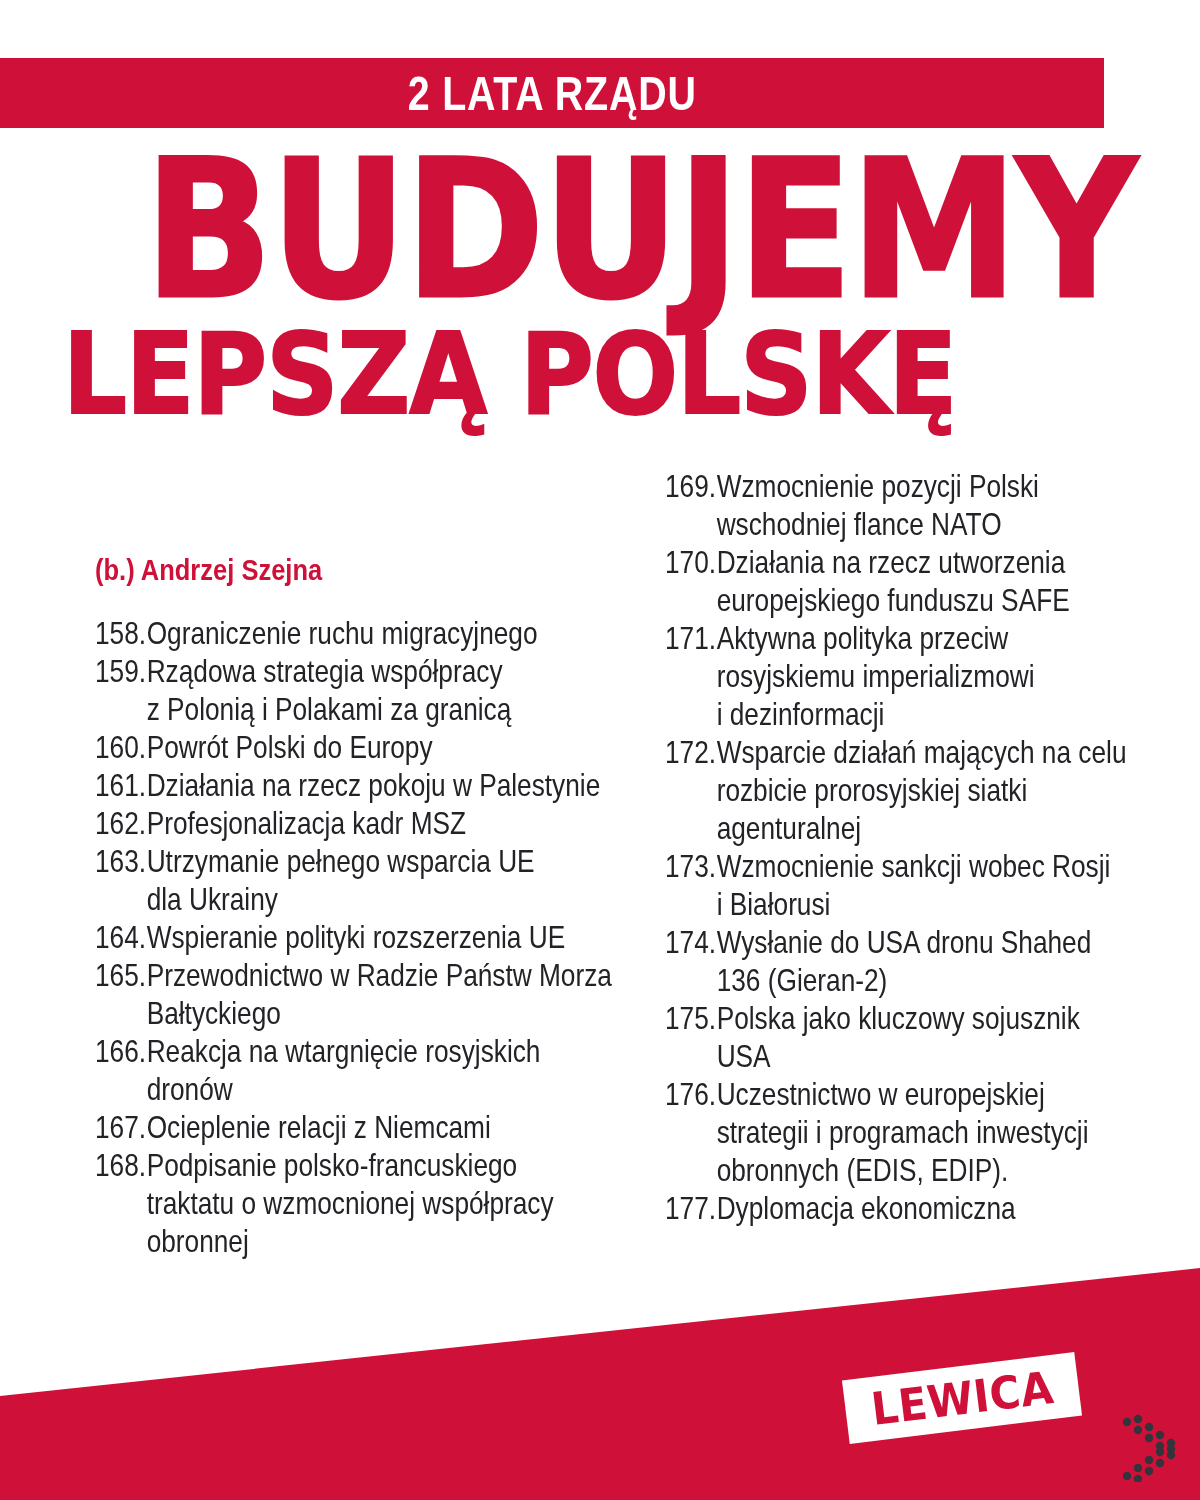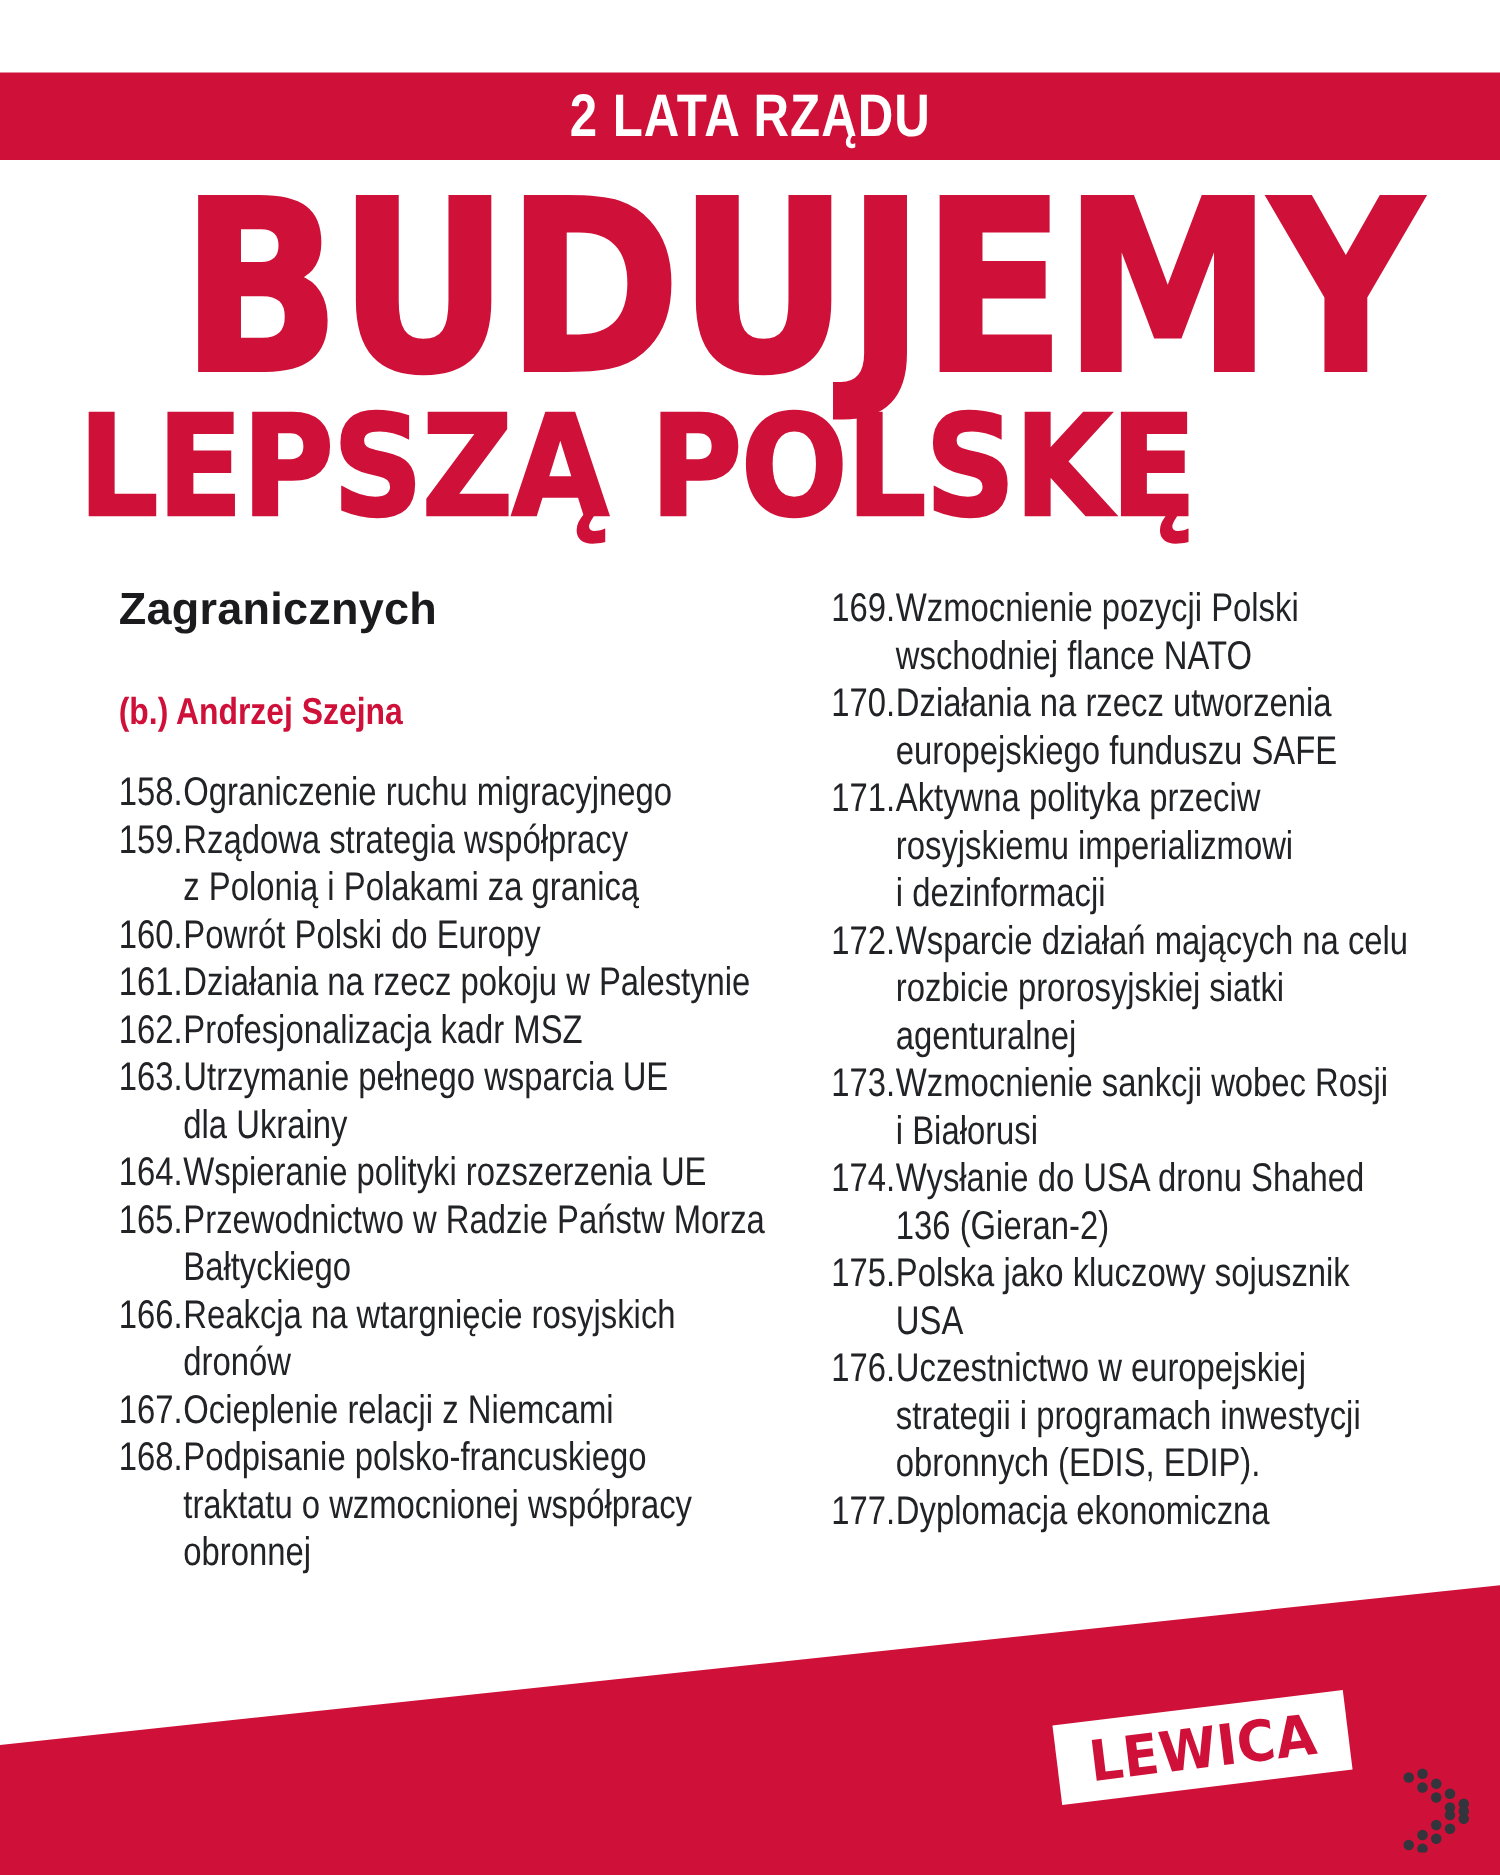--- a/index.html
+++ b/index.html
@@ -14,21 +14,21 @@
   body{
     background:var(--bg);
     font-family:"Liberation Sans", sans-serif;
     position:relative;
     overflow:hidden;
   }
   .abs{position:absolute;}
 
   
   .top-banner{
-    left:0; top:58px; width:1200px; height:70px;
+    left:0; top:58px; width:1104px; height:70px;
     background:var(--accent);
     display:flex; align-items:center; justify-content:center;
   }
   .top-banner .label{
     color:#fff;
     font-family:"Liberation Sans", sans-serif;
     font-weight:bold;
     font-size:48px;
     letter-spacing:1px;
     display:inline-block;
@@ -145,21 +145,20 @@
 </div>
 
 <div class="abs headline">
   <span class="l1">BUDUJEMY</span>
 </div>
 <div class="abs headline2">
   <span class="l2">LEPSZĄ POLSKĘ</span>
 </div>
 
 <div class="abs ministry">
-  <div>Zagranicznych</div>
 </div>
 <div class="abs minister">(b.) Andrzej Szejna</div>
 
 <div class="abs list-col list-col-left">
     <div class="item">
       <span class="num">158.</span>
       <div class="txt">
         <div class="ln">Ograniczenie ruchu migracyjnego</div>
       </div>
     </div>

